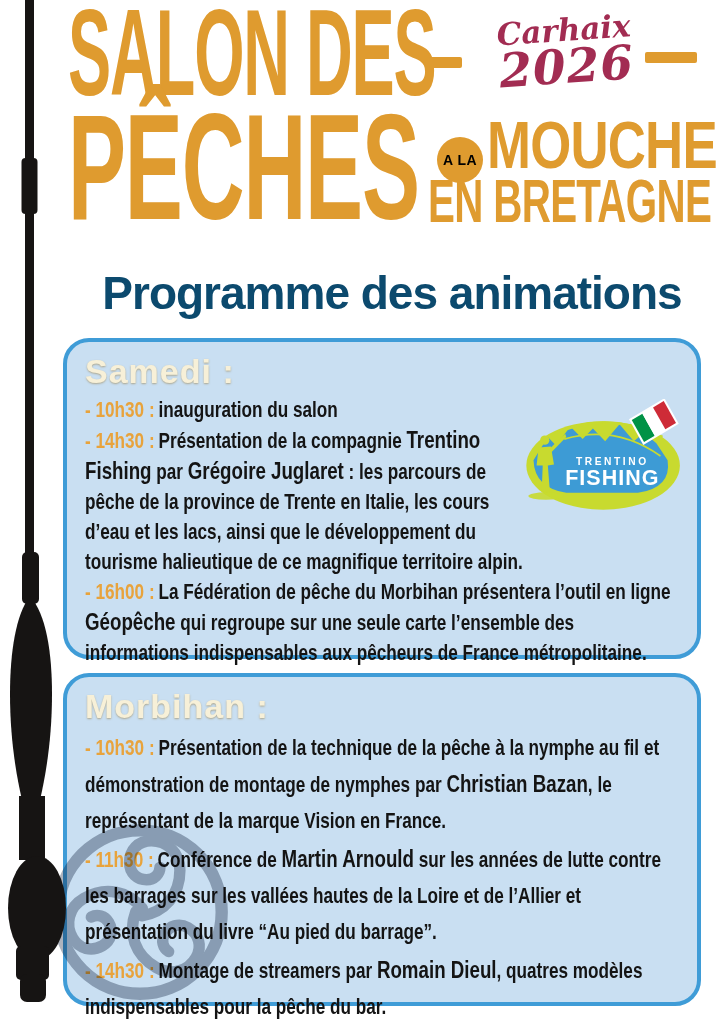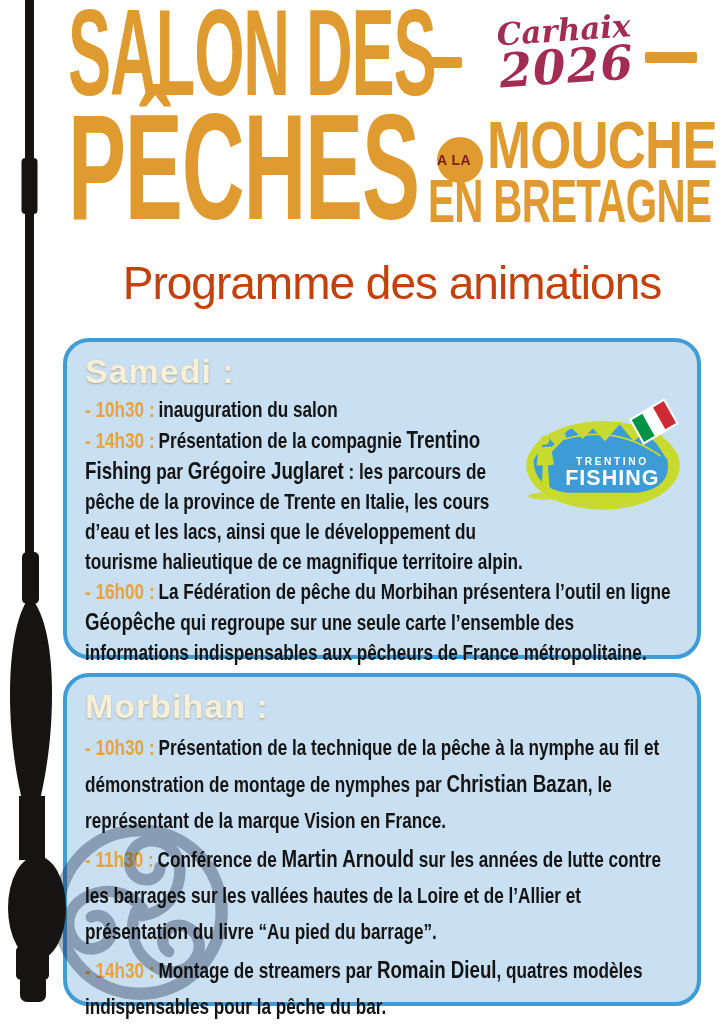--- a/index.html
+++ b/index.html
@@ -20,30 +20,30 @@
   #dash-right{left:645px;top:52px;width:52px;height:11px;}
   #badge{
     position:absolute;left:498px;top:14px;width:130px;text-align:center;
     color:#A22C52;font-family:"DejaVu Serif",serif;font-style:italic;font-weight:bold;
     transform:rotate(-4deg);
   }
   #badge .city{font-size:31px;line-height:32px;}
   #badge .year{font-size:47px;line-height:42px;letter-spacing:1px;}
   #a-la-circle{
     position:absolute;left:437px;top:137px;width:46px;height:46px;border-radius:50%;
-    background:#DF9B2F;color:#7f1d1d;font-weight:bold;font-size:14px;
-    display:flex;align-items:center;justify-content:flex-start;letter-spacing:.5px;
+    background:#DF9B2F;color:#000000;font-weight:bold;font-size:14px;
+    display:flex;align-items:center;justify-content:center;letter-spacing:.5px;
   }
   #subtitle1{position:absolute;left:487px;top:112px;color:#DF9B2F;font-weight:bold;
     font-size:66px;white-space:nowrap;line-height:1;transform:scaleX(.80);transform-origin:left top;letter-spacing:-1px;}
   #subtitle2{position:absolute;left:428px;top:170px;color:#DF9B2F;font-weight:bold;
     font-size:62px;white-space:nowrap;line-height:1;transform:scaleX(.65);transform-origin:left top;letter-spacing:-1px;}
   #program-title{
-    position:absolute;left:70px;right:10px;top:256px;text-align:center;
-    color:#c2410c;font-weight:normal;font-size:46px;letter-spacing:-1px;
+    position:absolute;left:70px;right:10px;top:266px;text-align:center;
+    color:#0c4a6e;font-weight:bold;font-size:46px;letter-spacing:-1px;
   }
   
   .day-box{
     position:absolute;left:63px;width:638px;box-sizing:border-box;
     background:#C9DFF2;border:4px solid #3F9CD7;border-radius:26px;
     padding:8px 16px 8px 18px;
   }
   #box-samedi{top:338px;height:321px;}
   #box-dimanche{top:673px;height:333px;}
   .day-label{

